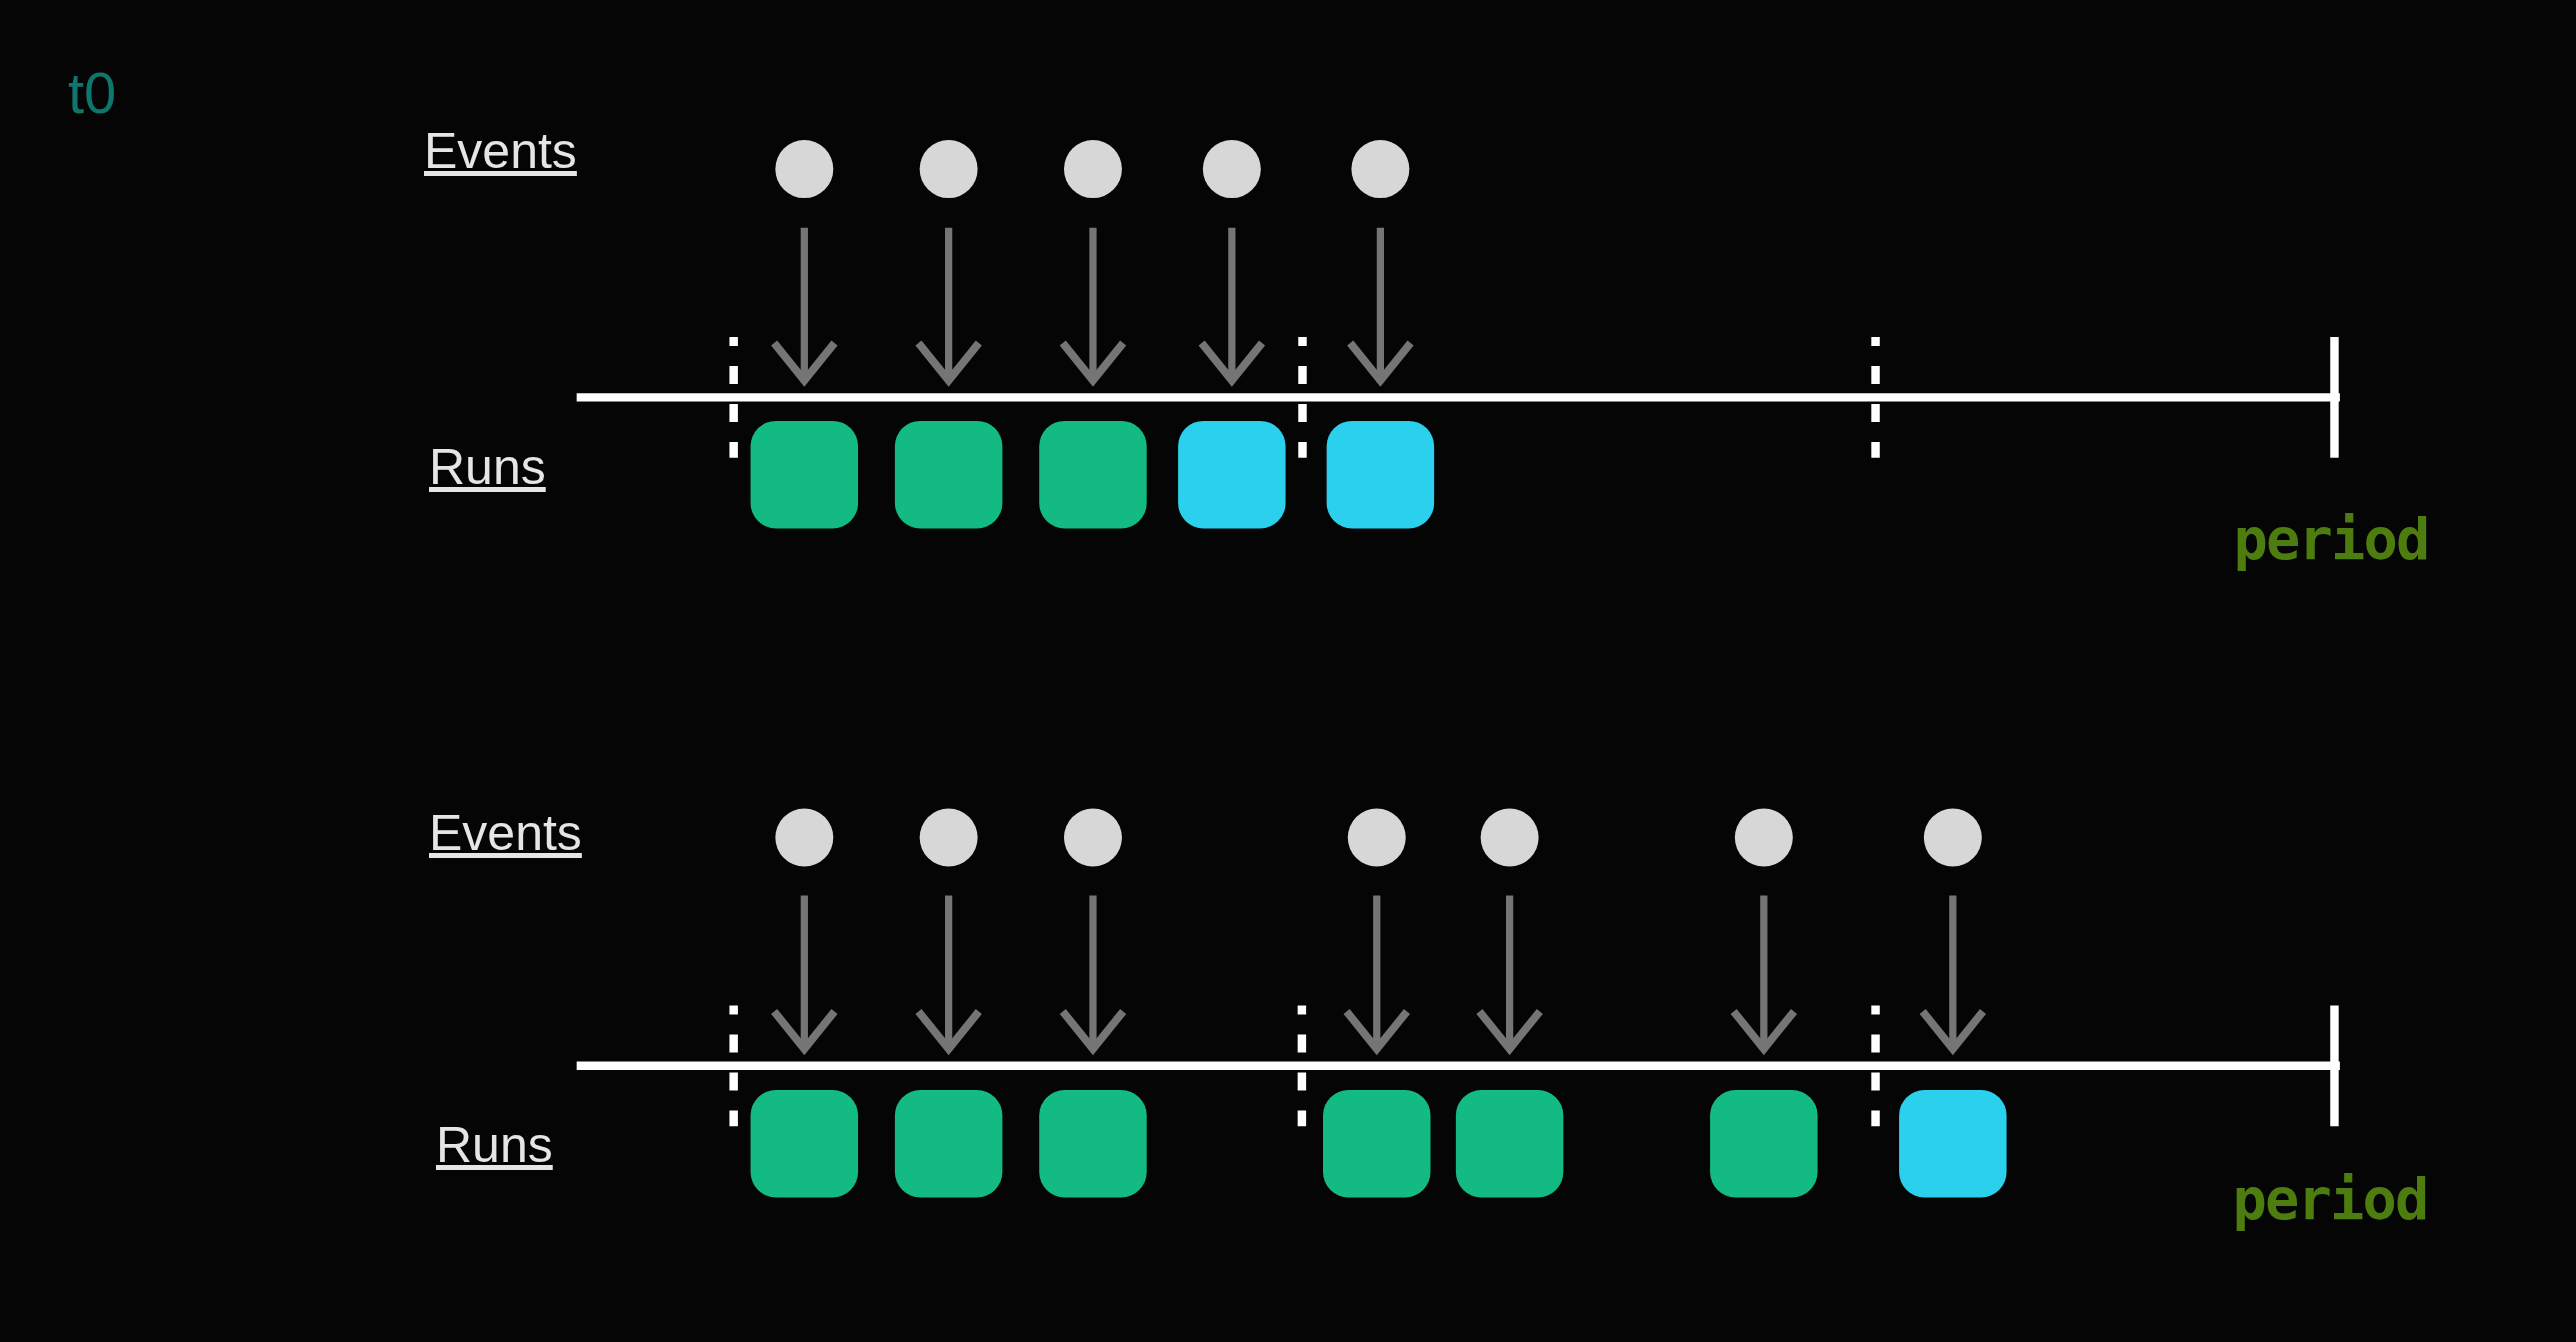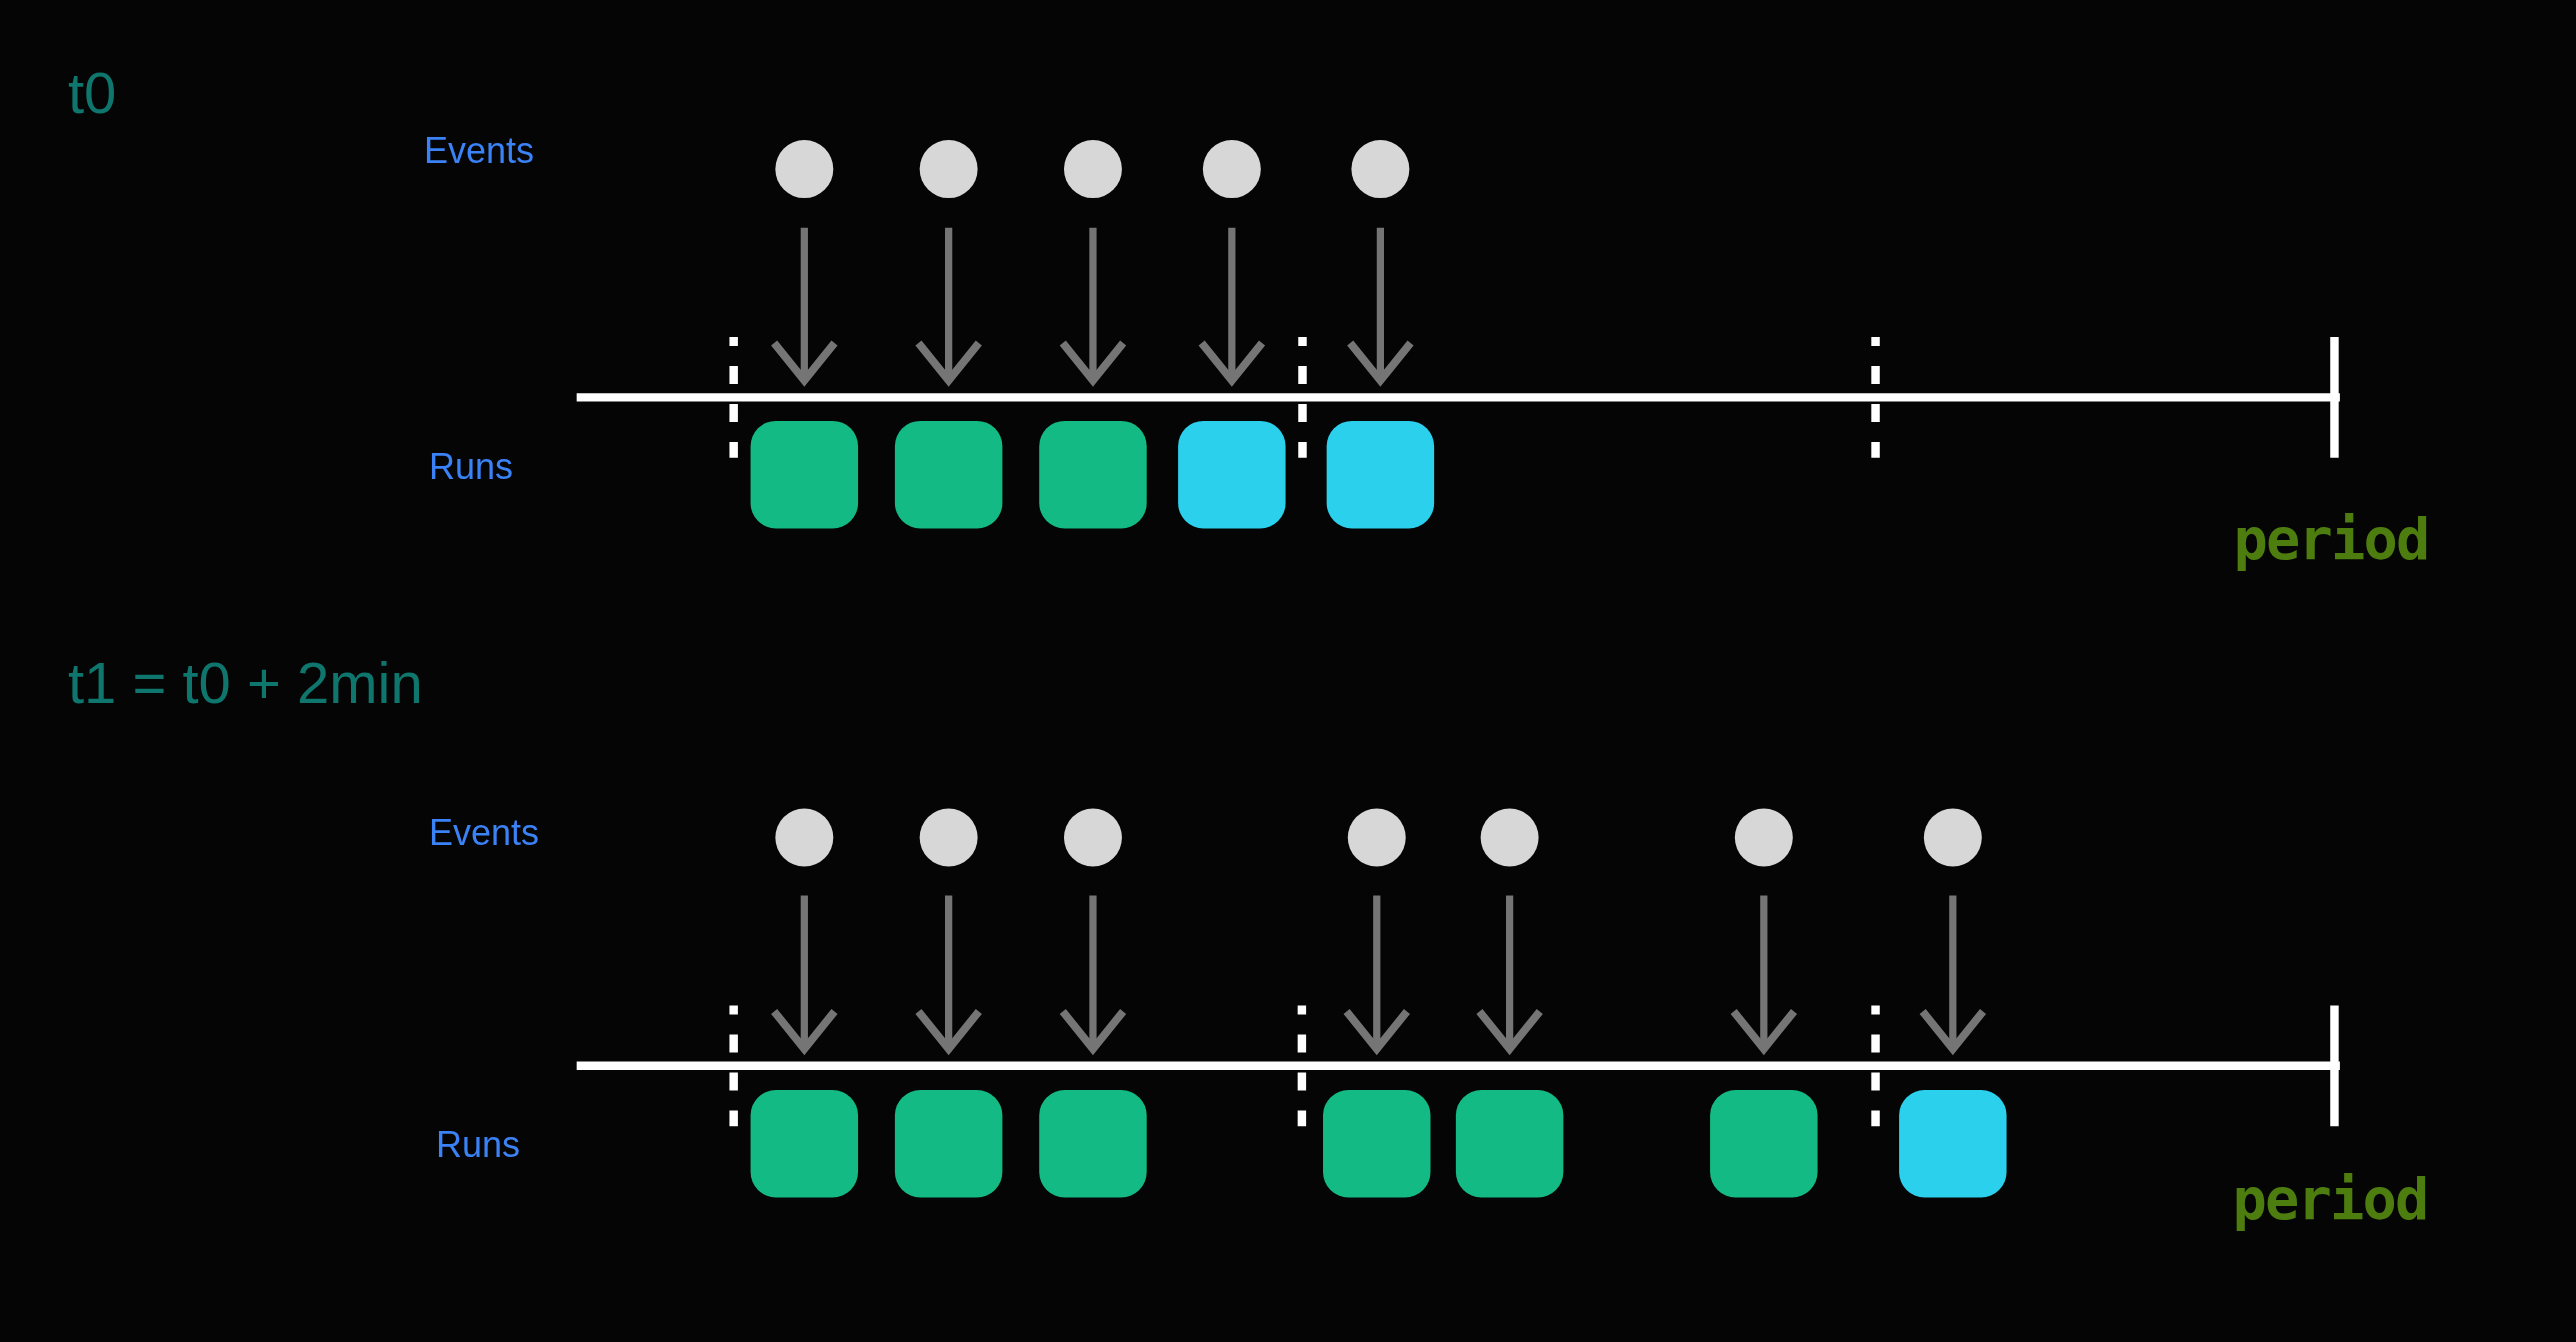--- a/index.html
+++ b/index.html
@@ -18,25 +18,26 @@
   }
   .title {
     position: absolute;
     color: #0f766e;
     font-size: 58px;
     line-height: 58px;
     white-space: nowrap;
   }
   .rowlabel {
     position: absolute;
-    color: #3b82f6;
-    font-size: 36px;
+    color: #e5e5e5;
+    font-size: 50px;
     line-height: 50px;
     transform: translateY(-50%);
     white-space: nowrap;
+    text-decoration: underline;
   }
   .period {
     position: absolute;
     color: #4d7c0f;
     font-family: "DejaVu Sans Mono", monospace;
     font-weight: bold;
     font-size: 57px;
     line-height: 57px;
     letter-spacing: -1.8px;
     transform: translate(-50%, -50%);
@@ -107,19 +108,18 @@
       <rect x="2411" y="1805" width="178" height="178" rx="42" ry="42" fill="#14ba83"></rect>
       <rect x="2832" y="1805" width="178" height="178" rx="42" ry="42" fill="#14ba83"></rect>
       <rect x="3145" y="1805" width="178" height="178" rx="42" ry="42" fill="#2ad0ec"></rect>
     </svg>
 
   <div class="title" style="left:68px; top:64px">t0</div>
   <div class="rowlabel" style="left:424px; top:151px">Events</div>
   <div class="rowlabel" style="left:429px; top:467px">Runs</div>
   <div class="period" style="left:2331px; top:539px">period</div>
 
-  <div class="title" style="left:68px; top:654px">t1 = t0 + 2min</div>
   <div class="rowlabel" style="left:429px; top:833px">Events</div>
   <div class="rowlabel" style="left:436px; top:1145px">Runs</div>
   <div class="period" style="left:2330px; top:1199px">period</div>
 
 </div>
 
 
 </body></html>

